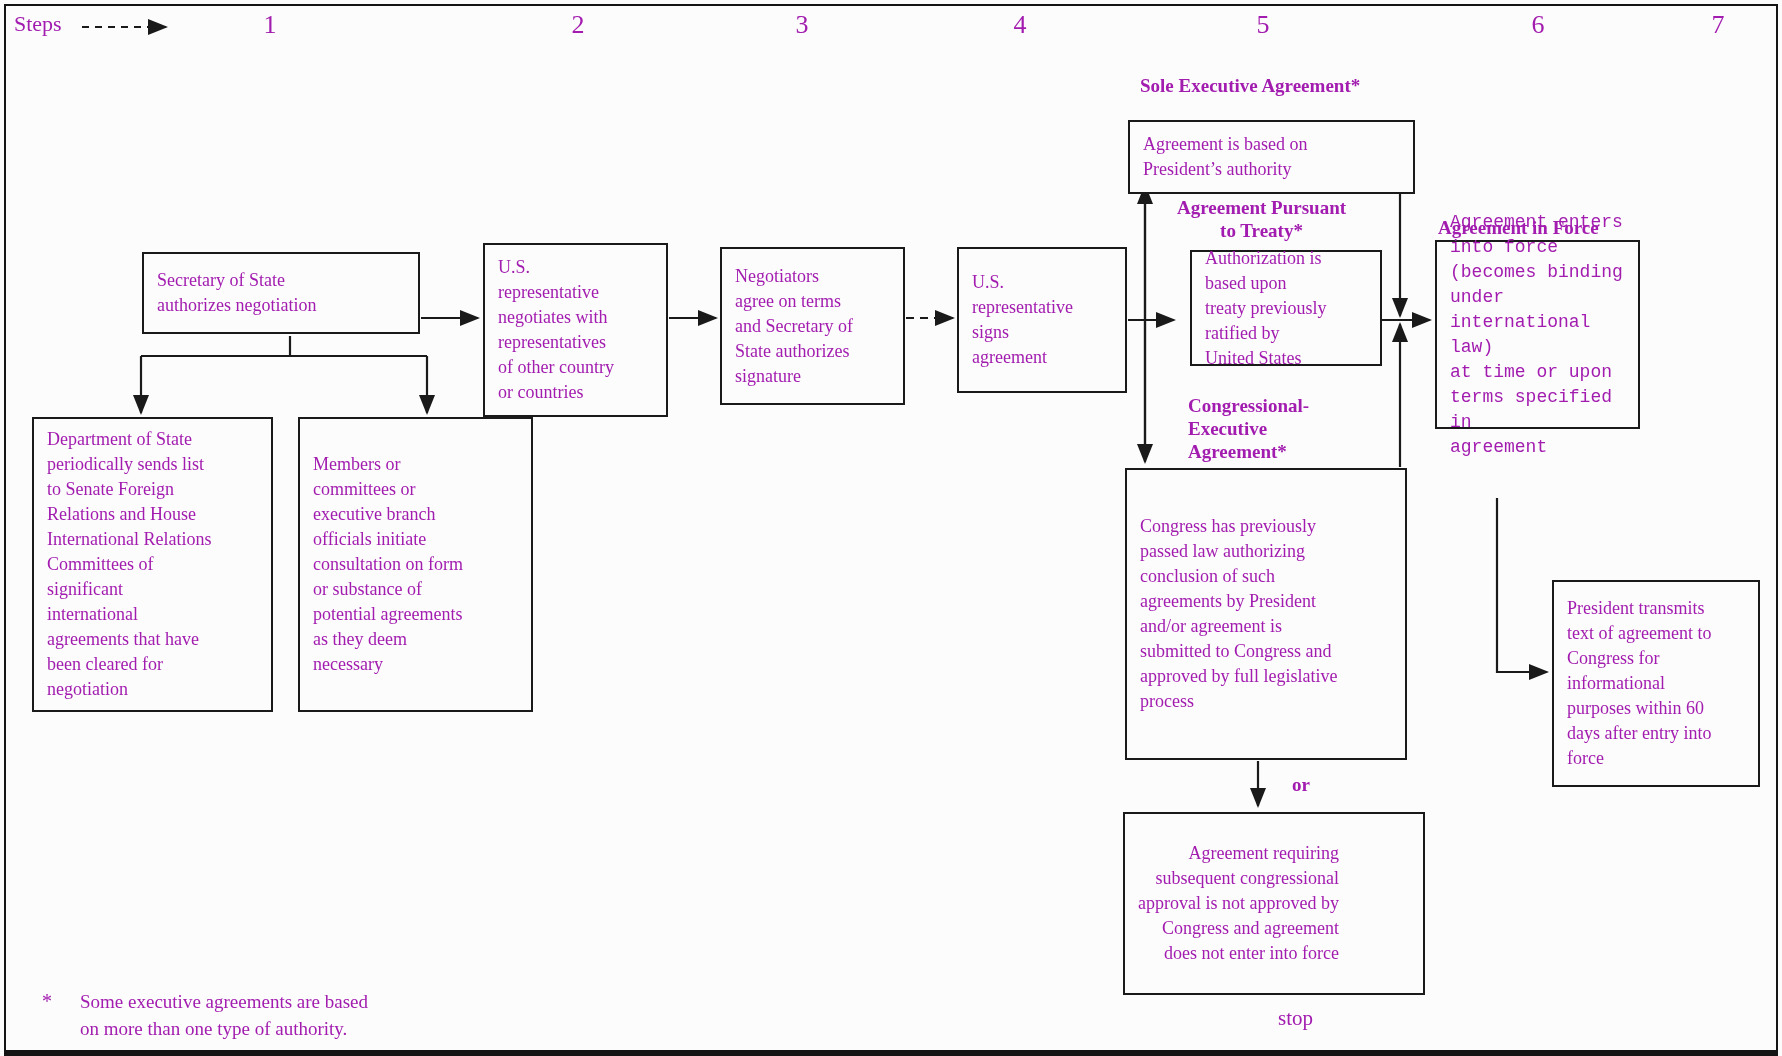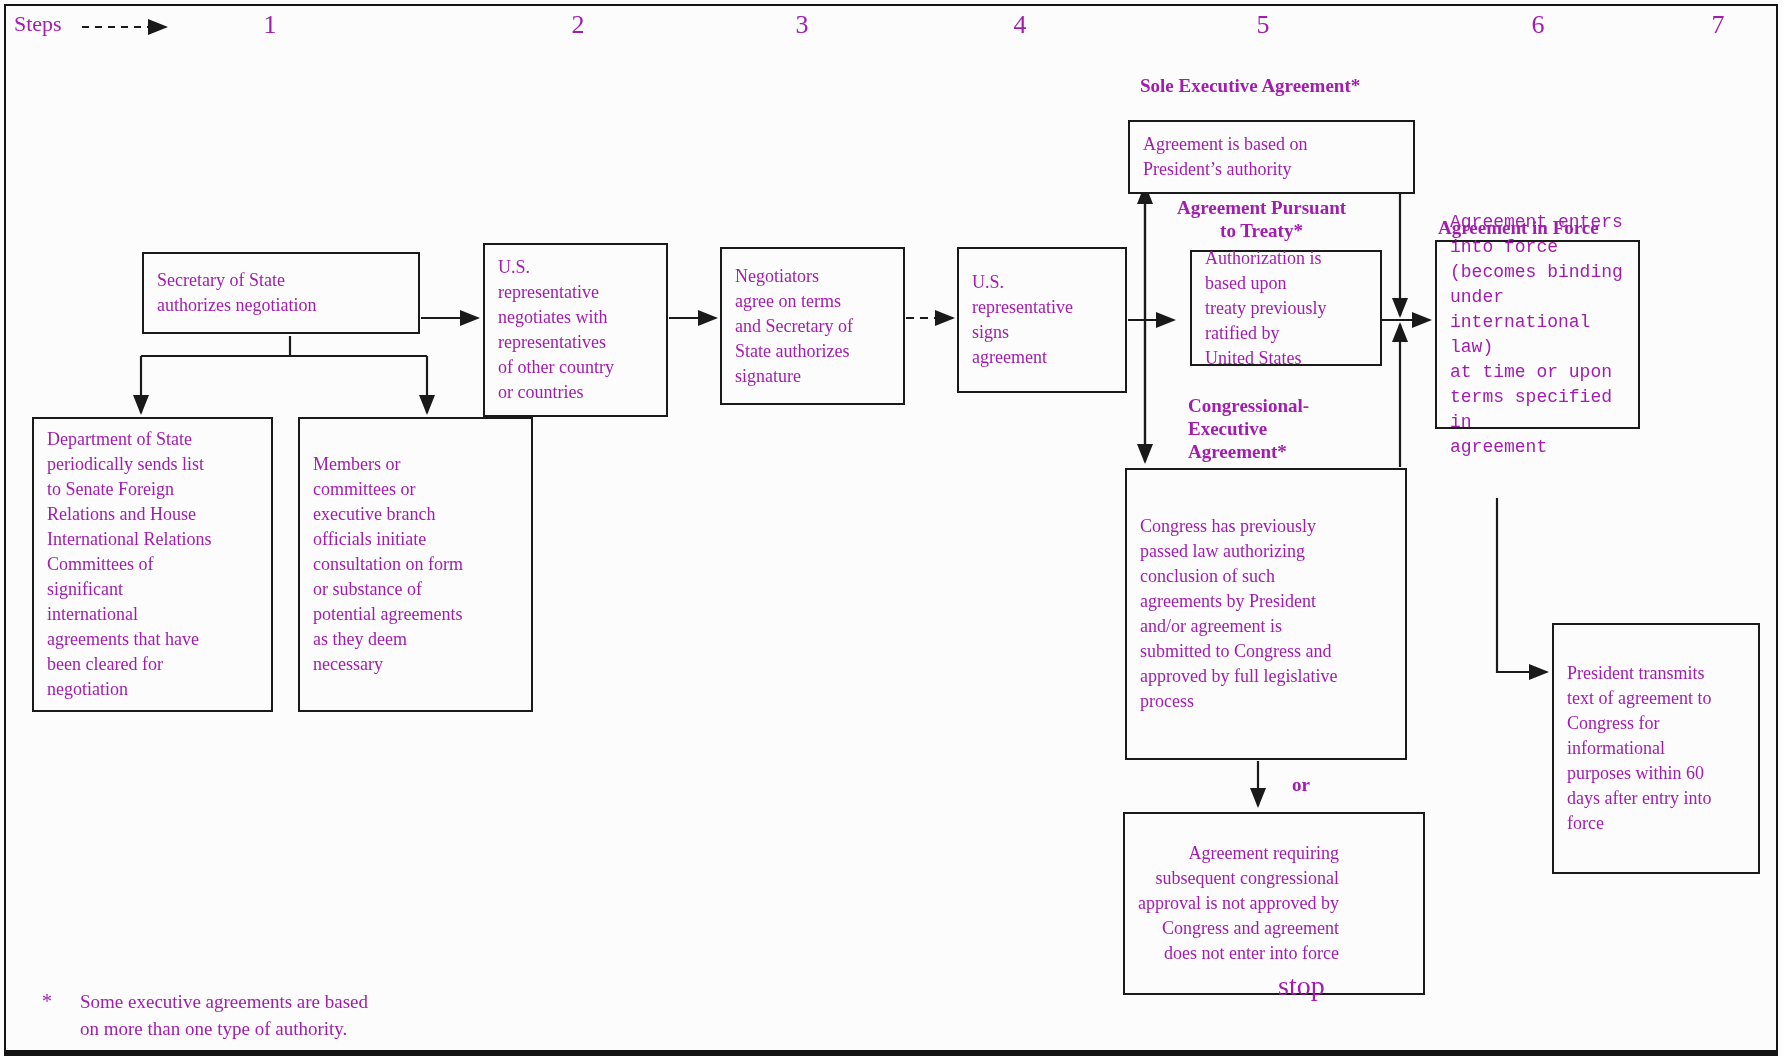--- a/index.html
+++ b/index.html
@@ -27,29 +27,29 @@
   #b-department{left:32px;top:417px;width:241px;height:295px;}
   #b-members{left:298px;top:417px;width:235px;height:295px;}
   #b-negotiates{left:483px;top:243px;width:185px;height:174px;}
   #b-terms{left:720px;top:247px;width:185px;height:158px;}
   #b-signs{left:957px;top:247px;width:170px;height:146px;}
   #b-sole{left:1128px;top:108px;width:287px;height:74px;margin-top:12px;}
   #b-treaty{left:1178px;top:250px;width:192px;height:116px;margin-left:12px;}
   #b-congress{left:1125px;top:468px;width:282px;height:292px;}
   #b-notapproved{left:1123px;top:812px;width:302px;height:183px;text-align:right;}
   #b-force{left:1435px;top:240px;width:205px;height:189px;font-family:Liberation Mono, monospace;}
-  #b-president{left:1552px;top:580px;width:208px;height:251px;margin-top:43px;}
+  #b-president{left:1552px;top:580px;width:208px;height:207px;}
   
   #h-sole{left:1140px;top:74px;white-space:nowrap;}
   #h-pursuant{left:1177px;top:196px;text-align:center;}
   #h-congressional{left:1188px;top:394px;}
   #h-force{left:1438px;top:216px;white-space:nowrap;}
   
   #l-or{left:1292px;top:774px;font-weight:bold;}
-  #l-stop{left:1278px;top:970px;font-size:28px;}
+  #l-stop{left:1278px;top:1006px;font-size:21px;}
 </style>
 </head>
 <body>
 
 <div class="canvas">
 
   <svg class="overlay" viewBox="0 0 1782 1056">
     <defs>
       <marker id="ah" markerUnits="userSpaceOnUse" markerWidth="20" markerHeight="16" refX="18" refY="8" orient="auto">
         <path d="M0,0 L20,8 L0,16 Z" fill="#1a1a1a"></path>

